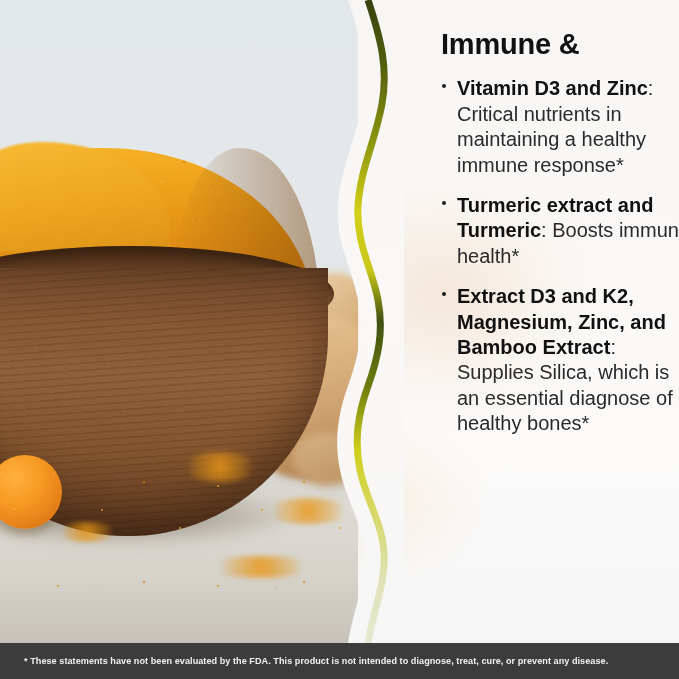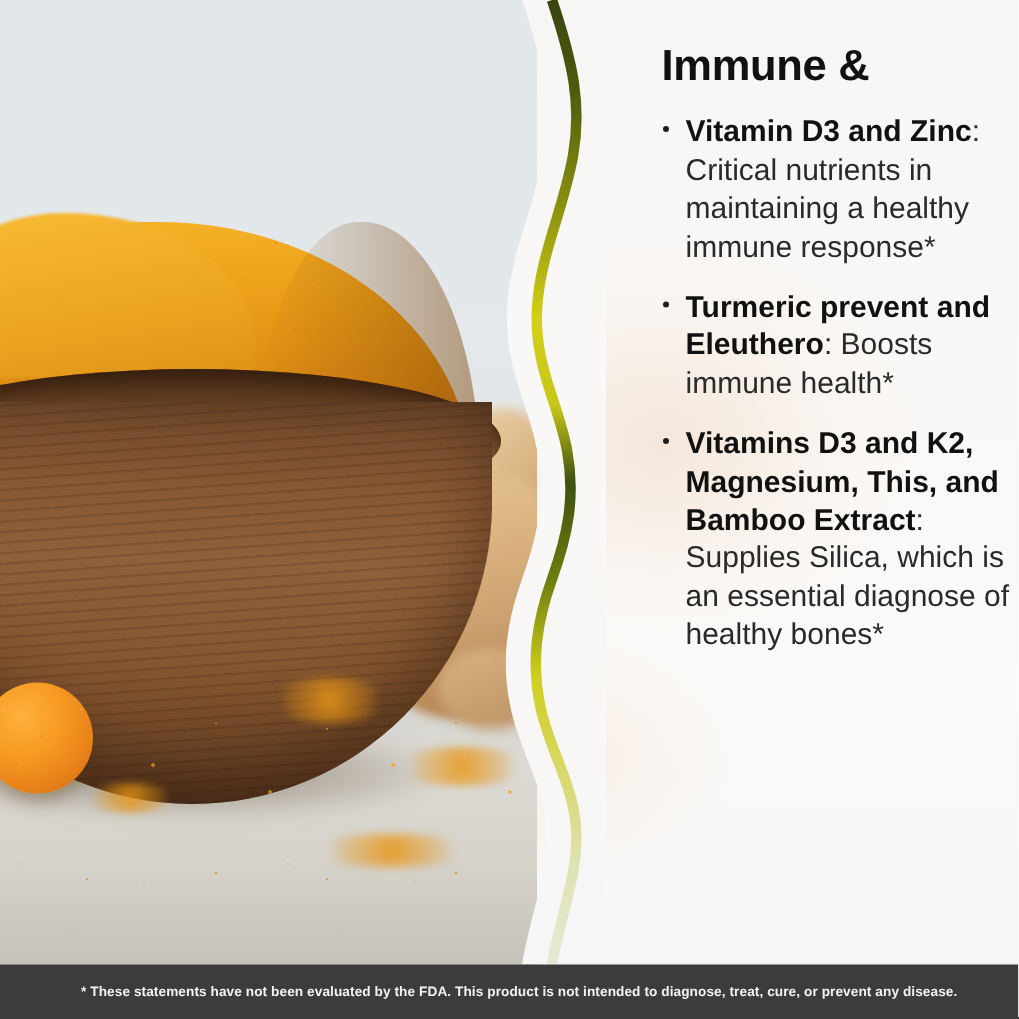--- a/index.html
+++ b/index.html
@@ -377,22 +377,22 @@
     position: absolute;
     left: 0;
     bottom: 0;
     width: 679px;
     height: 36px;
     background: #3c3c3c;
     display: flex;
     align-items: center;
   }
   .footer-text {
-    margin: 10px;
-    padding-left: 44px;
+    margin: 0;
+    padding-left: 24px;
     font-size: 9.1px;
     line-height: 1.2;
     color: #f2f2f2;
     font-weight: 600;
     letter-spacing: .05px;
     white-space: nowrap;
   }
 </style>
 </head>
 <body>
@@ -438,24 +438,24 @@
   <div class="text-panel">
     <div class="content">
 
       <h1 class="headline"><span>Immune &amp;</span><br></h1>
 
       <ul class="benefits">
         <li class="benefit">
           <span class="bullet-dot"></span><span class="lead">Vitamin D3 and Zinc</span><span class="rest">: Critical nutrients in maintaining a healthy immune response*</span>
         </li>
         <li class="benefit">
-          <span class="bullet-dot"></span><span class="lead">Turmeric prevent and Eleuthero</span><span class="rest">: Boosts immune health*</span>
+          <span class="bullet-dot"></span><span class="lead">Turmeric extract and Turmeric</span><span class="rest">: Boosts immune health*</span>
         </li>
         <li class="benefit">
-          <span class="bullet-dot"></span><span class="lead">Vitamins D3 and K2, Magnesium, This, and Bamboo Extract</span><span class="rest">: Supplies Silica, which is an essential diagnose of healthy bones*</span>
+          <span class="bullet-dot"></span><span class="lead">Extract D3 and K2, Magnesium, Zinc, and Bamboo Extract</span><span class="rest">: Supplies Silica, which is an essential diagnose of healthy bones*</span>
         </li>
       </ul>
 
     </div>
   </div>
 
   <svg class="photo-mask" viewBox="0 0 86 643" preserveAspectRatio="none">
     <defs>
       <linearGradient id="panelFade" x1="0" y1="0" x2="0" y2="1">
         <stop offset="0%" stop-color="#f7f6f4"></stop>

